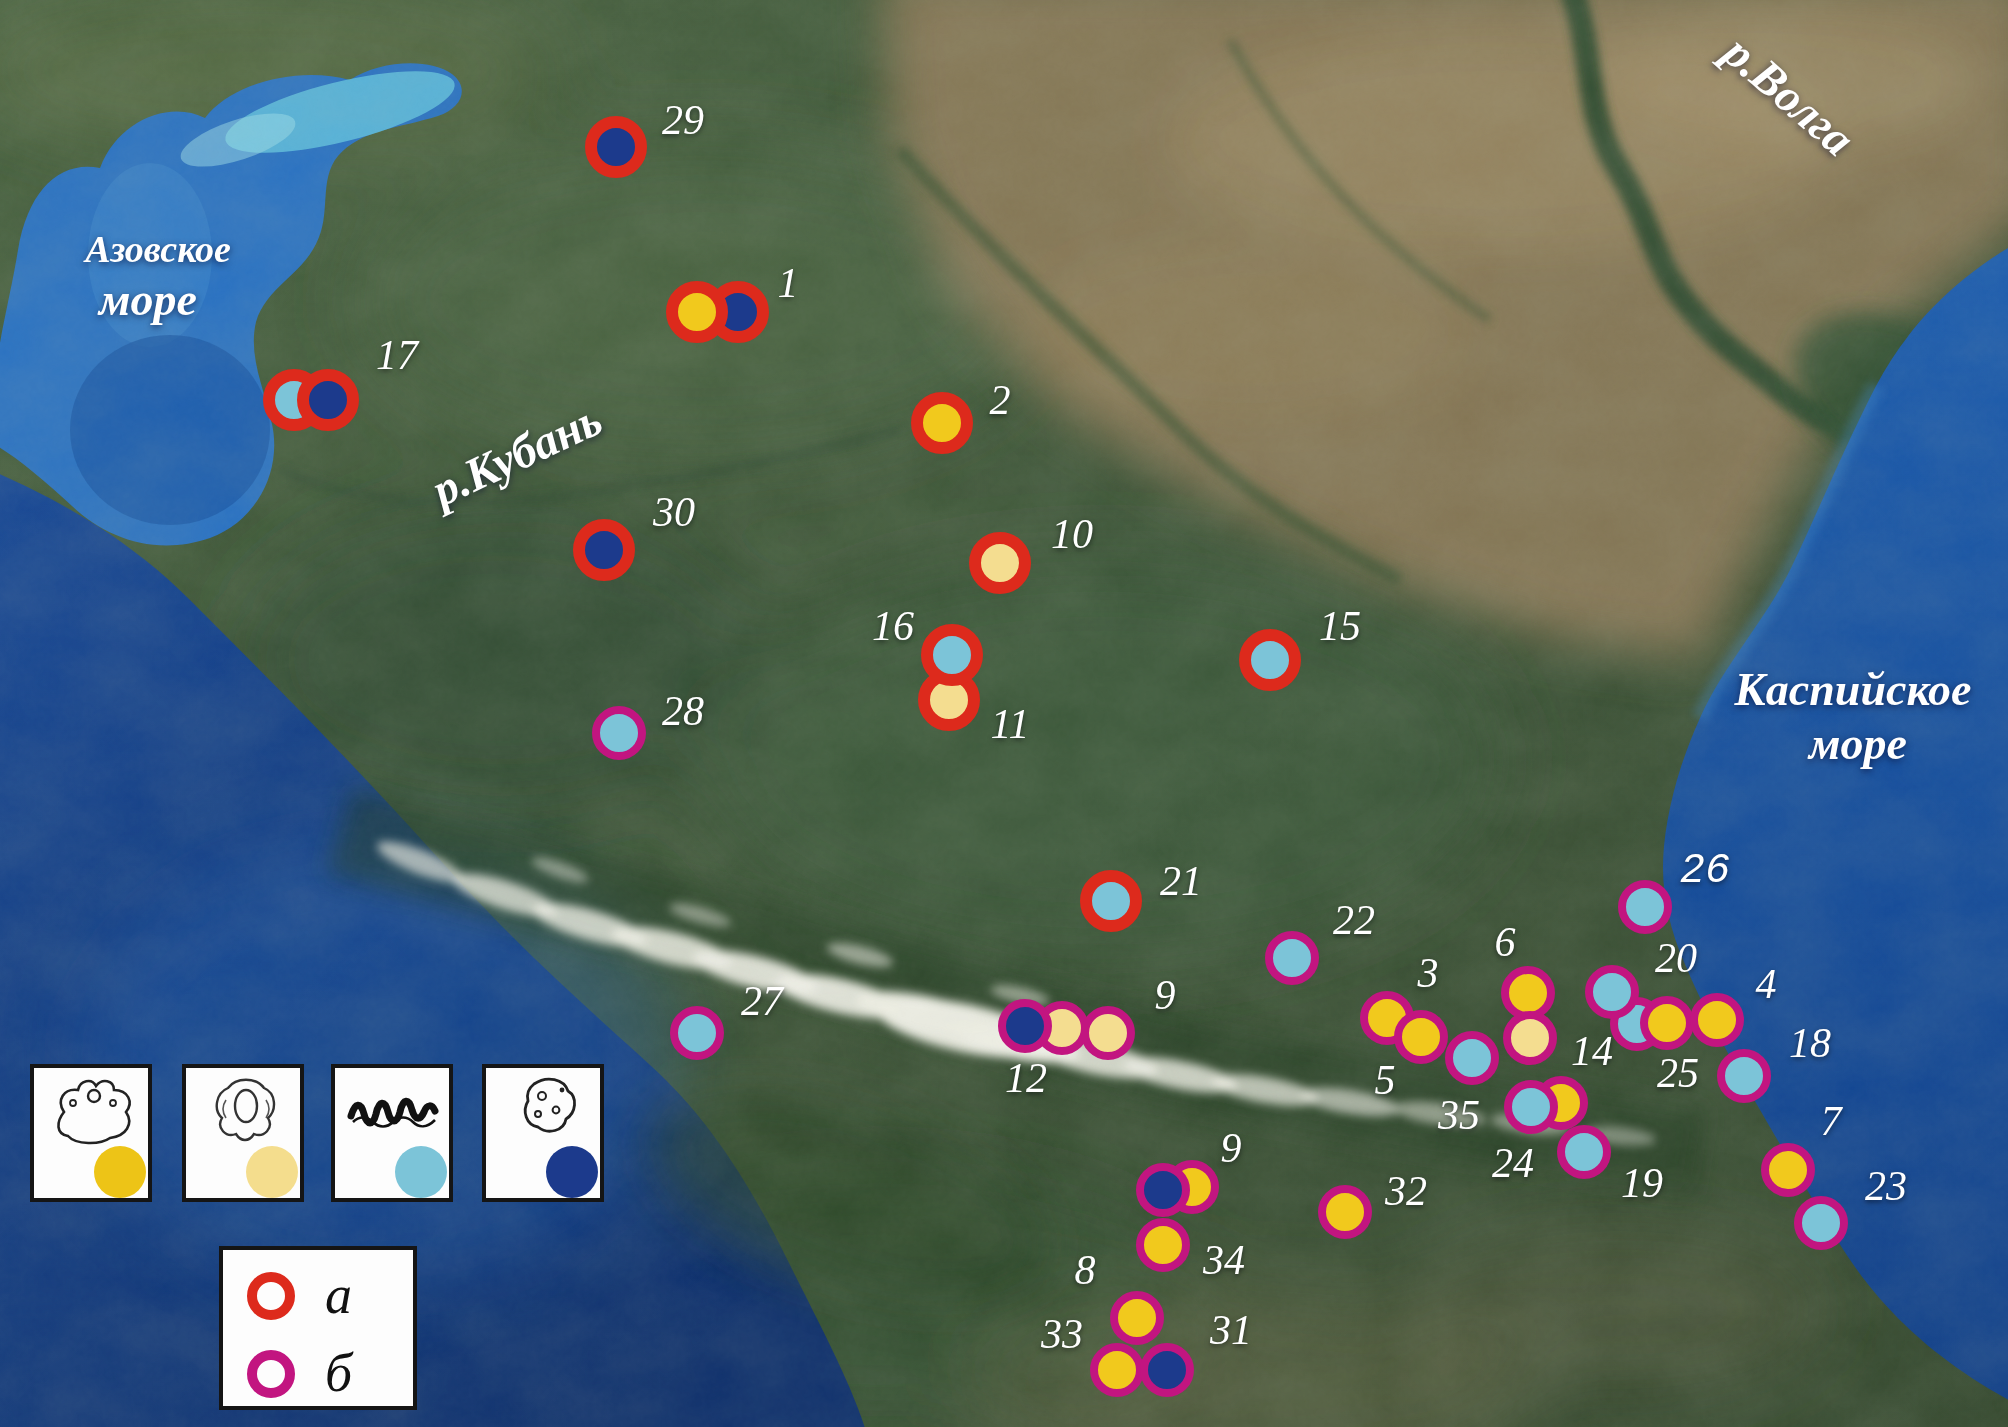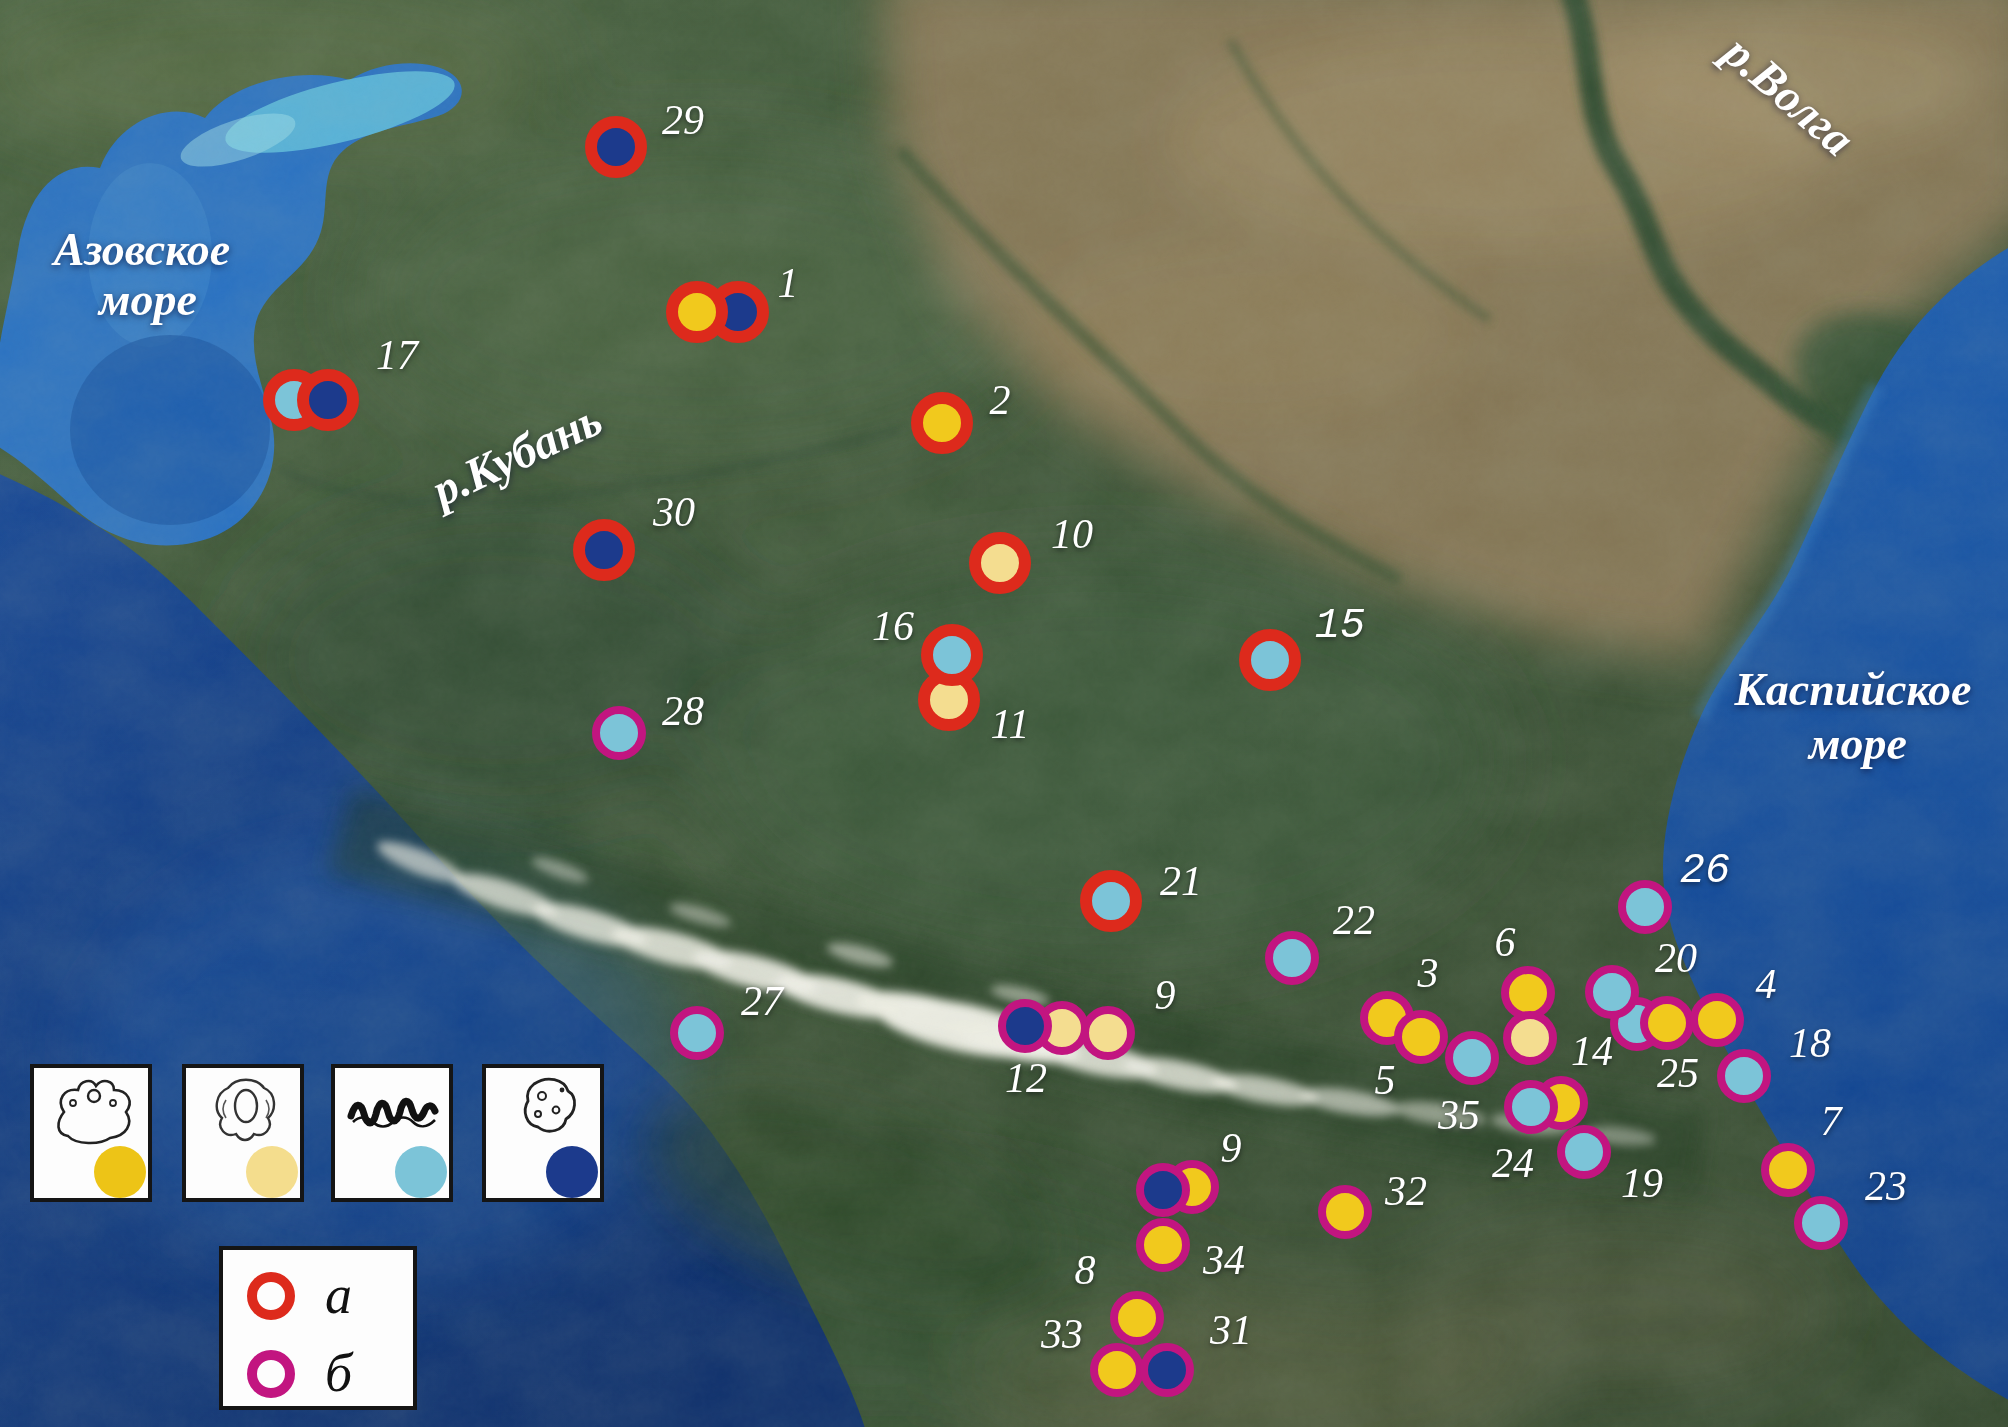--- a/index.html
+++ b/index.html
@@ -133,21 +133,21 @@
       <ellipse cx="700" cy="915" rx="32" ry="8" opacity="0.45" transform="rotate(16 700 915)"></ellipse>
       <ellipse cx="860" cy="955" rx="34" ry="9" opacity="0.55" transform="rotate(14 860 955)"></ellipse>
       <ellipse cx="1020" cy="995" rx="30" ry="8" opacity="0.5" transform="rotate(12 1020 995)"></ellipse>
     </g>
 
     <rect x="0" y="0" width="2008" height="1427" filter="url(#nzA)" opacity="0.28"></rect>
     <rect x="0" y="0" width="2008" height="1427" filter="url(#nzB)" opacity="0.07"></rect>
   </svg>
 
   <div id="labels-layer" class="layer">
-      <span class="maplbl" style="left: 142px; top: 250px; font-size: 46px; transform: translate(-50%, -50%) rotate(0deg);">Азовское</span>
+      <span class="maplbl" style="left: 158px; top: 250px; font-size: 38px; transform: translate(-50%, -50%) rotate(0deg);">Азовское</span>
       <span class="maplbl" style="left: 148px; top: 300px; font-size: 46px; transform: translate(-50%, -50%) rotate(0deg);">море</span>
       <span class="maplbl" style="left: 517px; top: 455px; font-size: 47px; transform: translate(-50%, -50%) rotate(-25deg);">р.Кубань</span>
       <span class="maplbl" style="left: 1789px; top: 96px; font-size: 47px; transform: translate(-50%, -50%) rotate(41deg);">р.Волга</span>
       <span class="maplbl" style="left: 1853px; top: 690px; font-size: 46px; transform: translate(-50%, -50%) rotate(0deg);">Каспийское</span>
       <span class="maplbl" style="left: 1858px; top: 744px; font-size: 46px; transform: translate(-50%, -50%) rotate(0deg);">море</span>
     </div>
 
   <div id="markers-layer" class="layer">
       <div class="mkr ring-a" style="left: 616px; top: 147px; background-color: rgb(28, 58, 140); border-color: rgb(221, 42, 28);"></div>
       <span class="num" style="left: 683px; top: 120px;">29</span>
@@ -161,21 +161,21 @@
       <span class="num" style="left: 1000px; top: 400px;">2</span>
       <div class="mkr ring-a" style="left: 604px; top: 550px; background-color: rgb(28, 58, 140); border-color: rgb(221, 42, 28);"></div>
       <span class="num" style="left: 674px; top: 512px;">30</span>
       <div class="mkr ring-a" style="left: 1000px; top: 563px; background-color: rgb(244, 221, 144); border-color: rgb(221, 42, 28);"></div>
       <span class="num" style="left: 1072px; top: 534px;">10</span>
       <div class="mkr ring-a" style="left: 949px; top: 700px; background-color: rgb(244, 221, 144); border-color: rgb(221, 42, 28);"></div>
       <span class="num" style="left: 1010px; top: 724px;">11</span>
       <div class="mkr ring-a" style="left: 952px; top: 655px; background-color: rgb(124, 196, 216); border-color: rgb(221, 42, 28);"></div>
       <span class="num" style="left: 893px; top: 626px;">16</span>
       <div class="mkr ring-a" style="left: 1270px; top: 660px; background-color: rgb(124, 196, 216); border-color: rgb(221, 42, 28);"></div>
-      <span class="num" style="left: 1340px; top: 626px; font-family: Liberation Mono, monospace;">15</span>
+      <span class="num" style="left: 1340px; top: 626px;">15</span>
       <div class="mkr ring-a" style="left: 1111px; top: 901px; background-color: rgb(124, 196, 216); border-color: rgb(221, 42, 28);"></div>
       <span class="num" style="left: 1181px; top: 881px;">21</span>
       <div class="mkr ring-b" style="left: 619px; top: 733px; background-color: rgb(124, 196, 216); border-color: rgb(194, 21, 128);"></div>
       <span class="num" style="left: 683px; top: 711px;">28</span>
       <div class="mkr ring-b" style="left: 697px; top: 1033px; background-color: rgb(124, 196, 216); border-color: rgb(194, 21, 128);"></div>
       <span class="num" style="left: 762px; top: 1001px;">27</span>
       <div class="mkr ring-b" style="left: 1292px; top: 958px; background-color: rgb(124, 196, 216); border-color: rgb(194, 21, 128);"></div>
       <span class="num" style="left: 1354px; top: 920px;">22</span>
       <div class="mkr ring-b" style="left: 1062px; top: 1028px; background-color: rgb(244, 221, 144); border-color: rgb(194, 21, 128);"></div>
       <div class="mkr ring-b" style="left: 1025px; top: 1026px; background-color: rgb(28, 58, 140); border-color: rgb(194, 21, 128);"></div>

